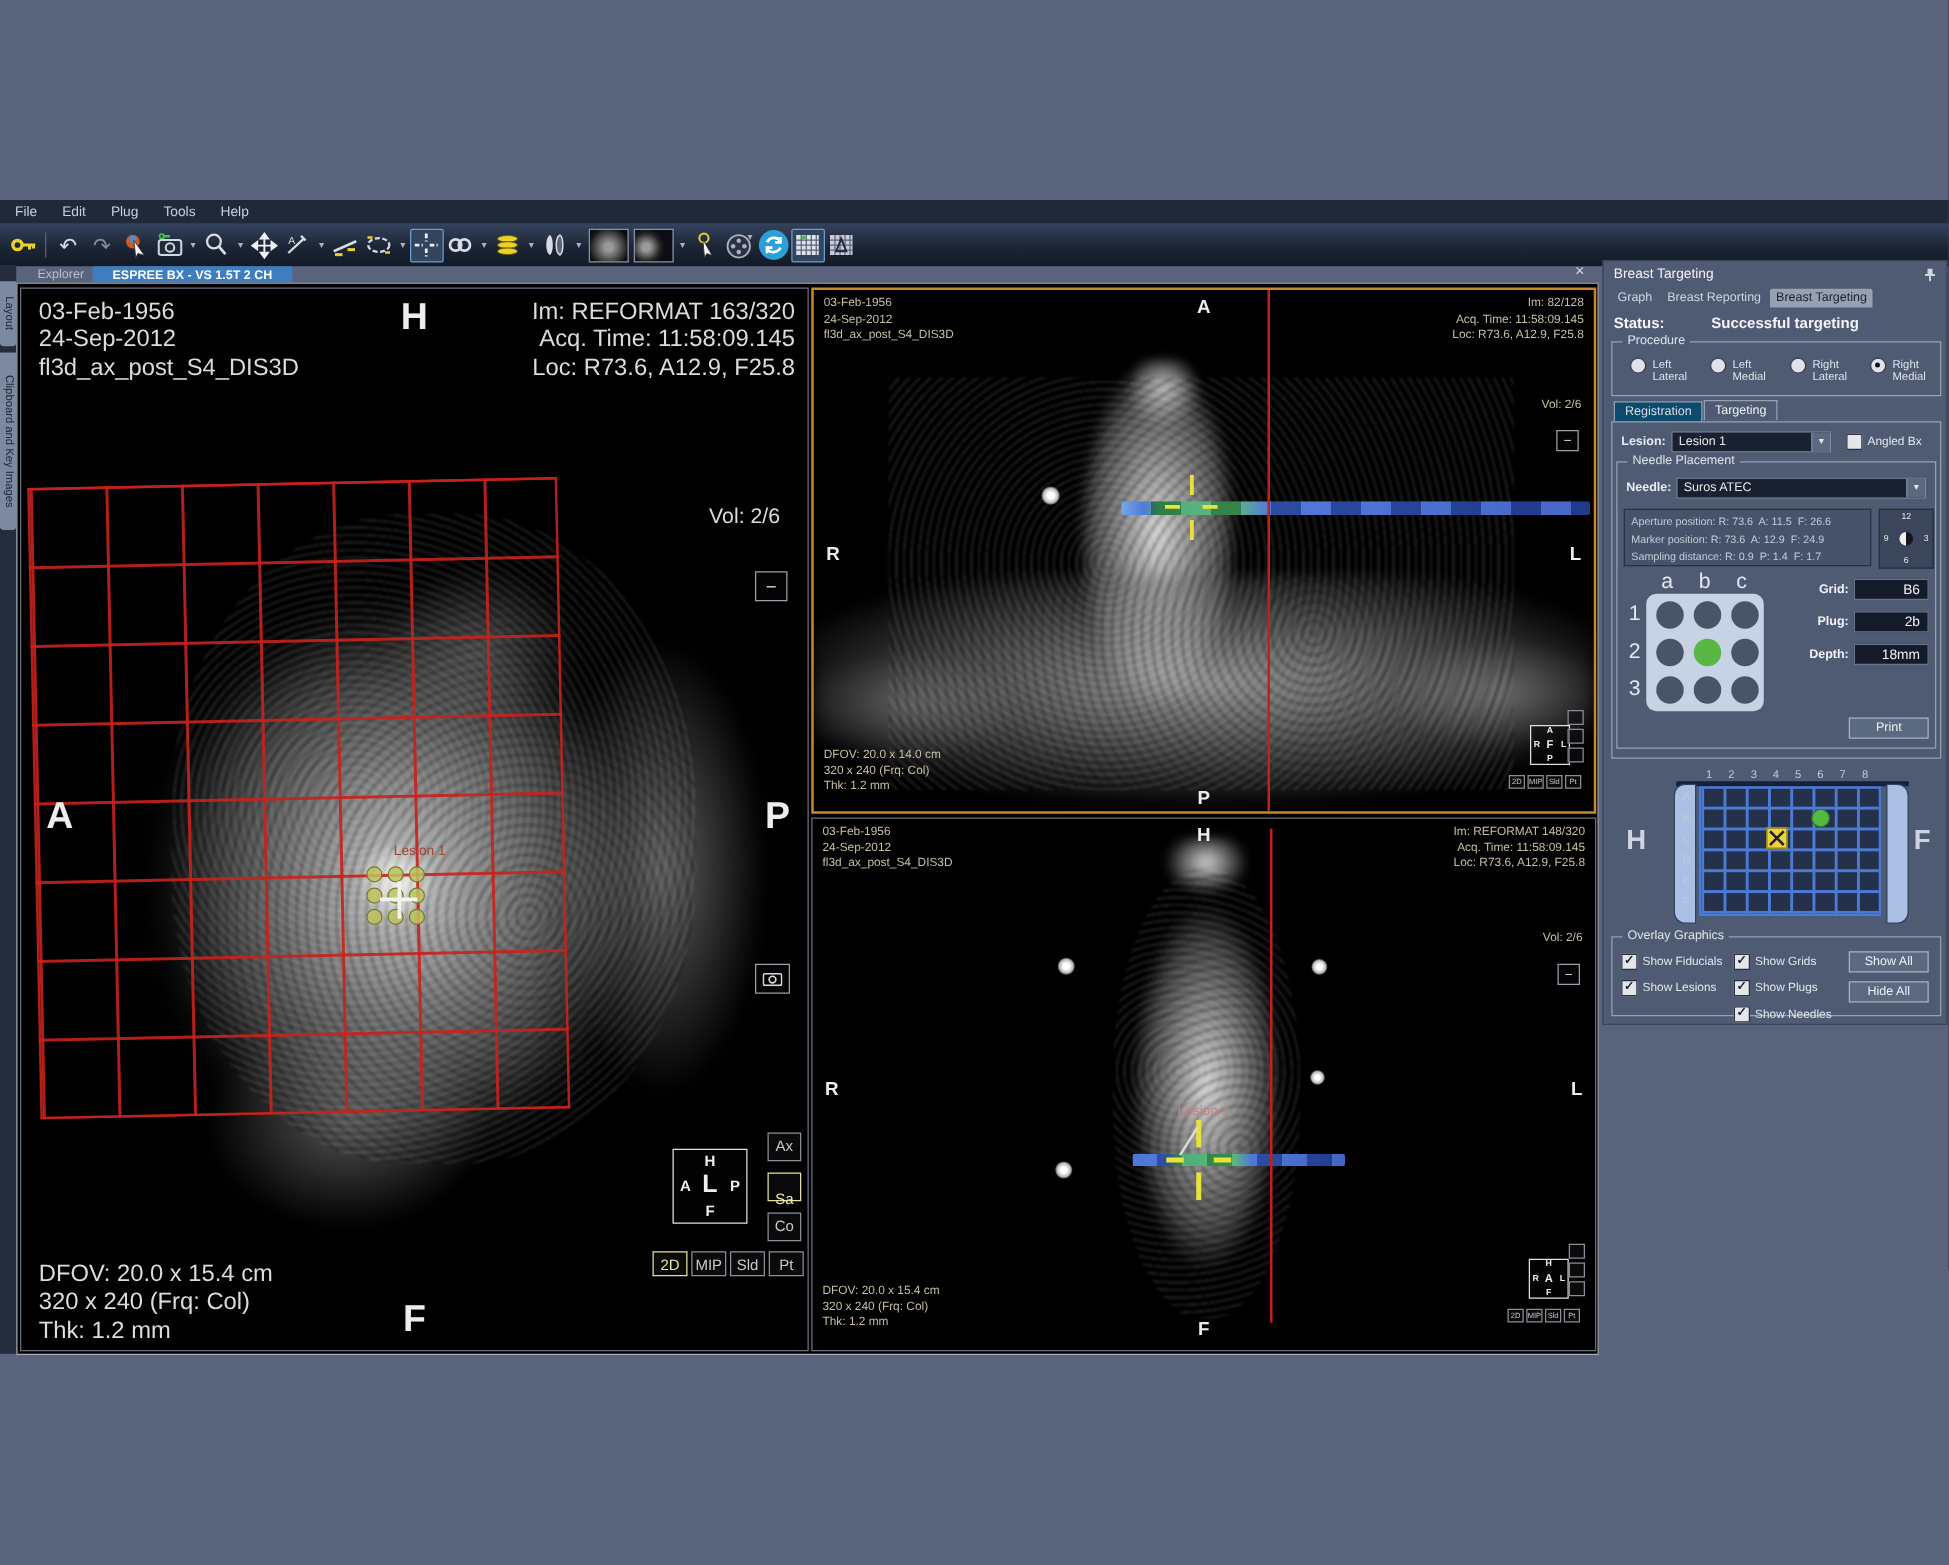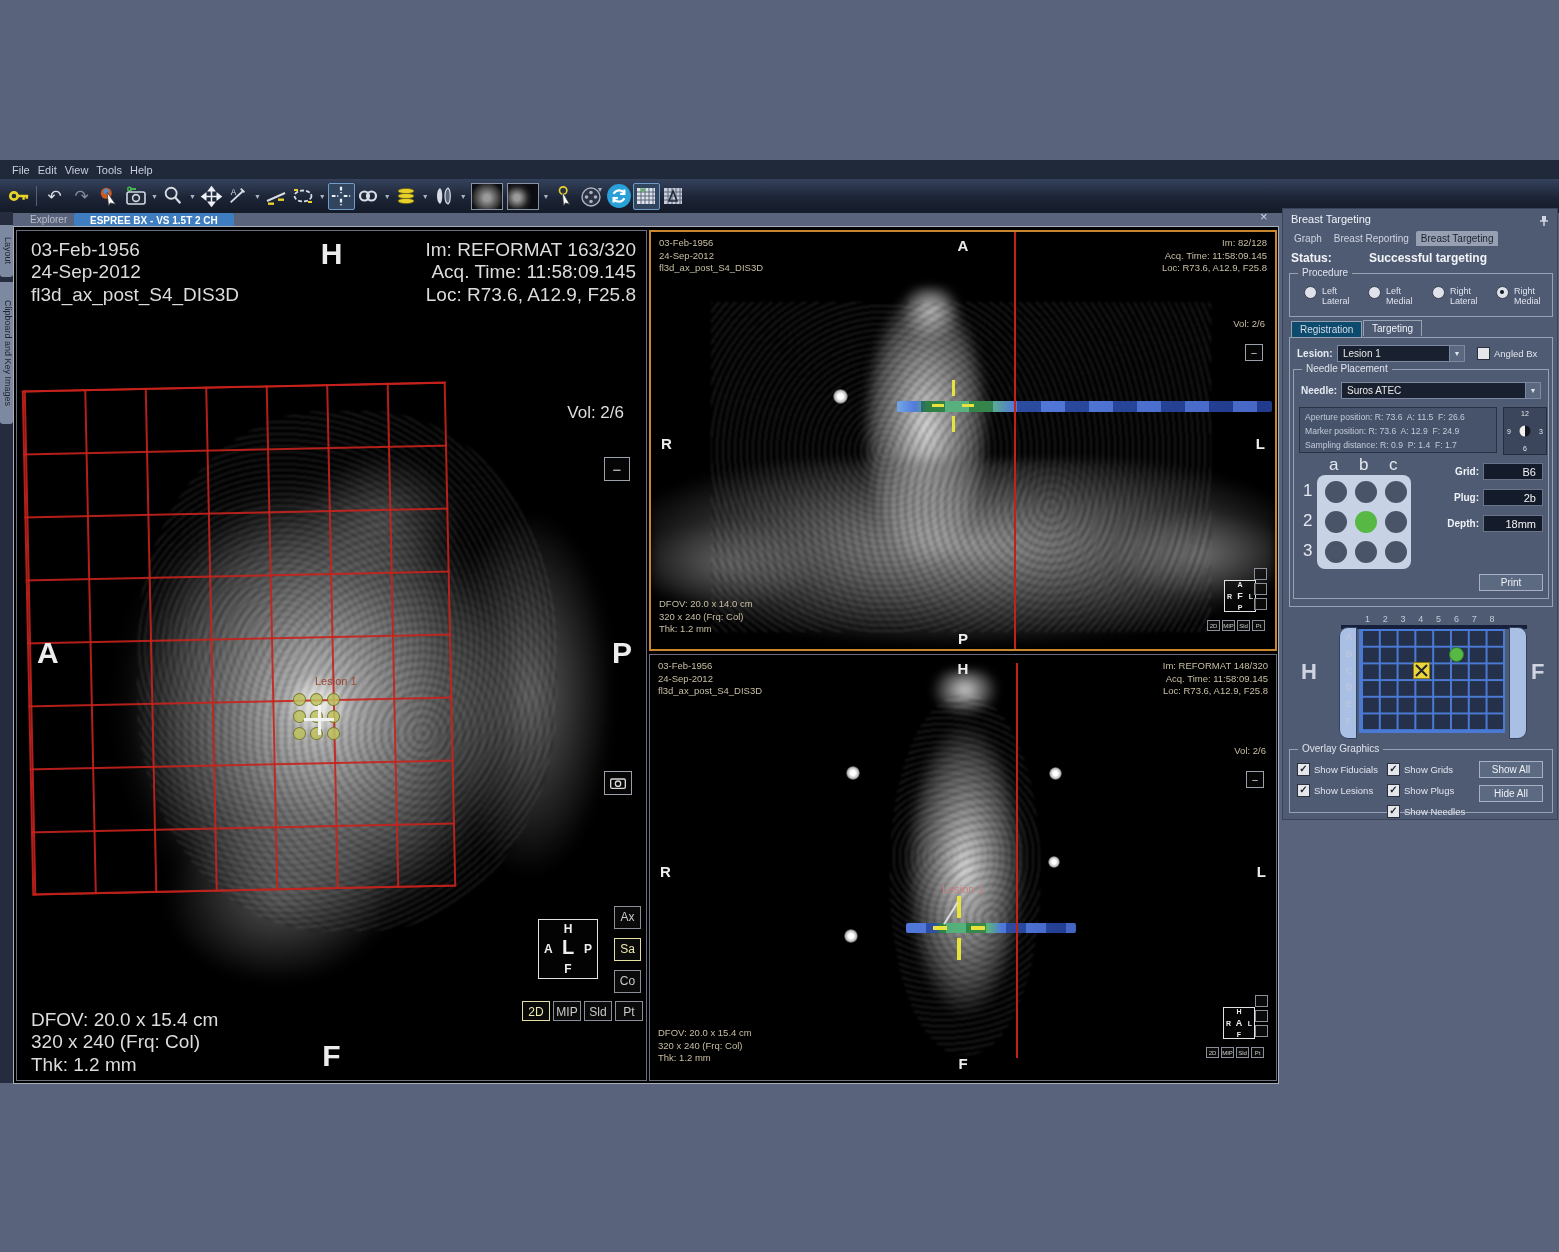--- a/index.html
+++ b/index.html
@@ -1,18 +1,18 @@
 <!DOCTYPE html>
 <html><head>
 <meta charset="utf-8">
 <style>
   html,body{margin:0;padding:0}
   body{width:1559px;height:1252px;background:#59637b;font-family:"Liberation Sans",sans-serif;position:relative;overflow:hidden}
   
-  .menubar{position:absolute;left:0;top:160px;width:1559px;height:19px;background:#20293a;display:flex;align-items:center;gap:8px;padding-left:12px;box-sizing:border-box}
+  .menubar{position:absolute;left:0;top:160px;width:1559px;height:19px;background:#20293a;display:flex;align-items:center;gap:20px;padding-left:12px;box-sizing:border-box}
   .menu-item{color:#c8cedc;font-size:11px}
   .toolbar{position:absolute;left:0;top:179px;width:1559px;height:34px;background:linear-gradient(#35425c,#1c2536 55%,#131a28);display:flex;align-items:center;padding-left:5px;box-sizing:border-box}
   .tbi{width:27px;height:27px;display:flex;align-items:center;justify-content:center;flex:0 0 auto}
   .tbi.sel{border:1px solid #6f9cc8;background:#31455f;border-radius:2px;box-sizing:border-box}
   .caret{color:#aab2c2;font-size:7px;margin:0 2px;flex:0 0 auto}
   .sep{width:1px;height:20px;background:#55607a;margin:0 4px;flex:0 0 auto}
   .glyph{color:#d8dce4;font-size:17px;line-height:1}
   .thumb{width:30px;height:25px;background:#0b0d12;border:1px solid #8a93a4;flex:0 0 auto;margin:0 2px}
   
   .side-strip{position:absolute;left:0;top:212px;width:13px;height:871px;background:#242c3d}
@@ -71,21 +71,21 @@
   .ovcb{position:absolute;display:flex;align-items:center;gap:4px;font-size:9.5px;color:#e2e6ee}
   .proc-item{position:absolute;display:flex;gap:5px;align-items:flex-start;font-size:9px;color:#dfe3ec;line-height:1.15}
   .close-x{position:absolute;left:1260px;top:210px;color:#d0d4dc;font-size:13px;line-height:13px}
 </style>
 </head>
 <body>
 
 <div class="menubar" id="menu-bar">
     <span class="menu-item">File</span>
     <span class="menu-item">Edit</span>
-    <span class="menu-item">View</span>
+    <span class="menu-item">Plug</span>
     <span class="menu-item">Tools</span>
     <span class="menu-item">Help</span>
   </div>
 
 <div class="toolbar">
   <div class="tbi">
       <svg width="22" height="22" viewBox="0 0 24 24">
         <circle cx="6.5" cy="12" r="4" fill="none" stroke="#e8d22a" stroke-width="3"></circle>
         <path d="M10.5 12 H22 M17 12 v4 M20.5 12 v3" stroke="#e8d22a" stroke-width="2.6" fill="none"></path>
       </svg>
@@ -268,21 +268,21 @@
 
   <div class="cube" style="left:521px;top:688px;width:58px;height:58px">
     <span style="left:50%;top:2px;transform:translateX(-50%)">H</span>
     <span style="left:5px;top:50%;transform:translateY(-50%)">A</span>
     <span class="c" style="left:50%;top:50%;transform:translate(-50%,-55%)">L</span>
     <span style="right:5px;top:50%;transform:translateY(-50%)">P</span>
     <span style="left:50%;bottom:2px;transform:translateX(-50%)">F</span>
   </div>
   <div id="sag-plane-btns">
       <div class="mini-btn" style="left: 597px; top: 675px; width: 27px; height: 23px; padding-top: 3px;">Ax</div>
-      <div class="mini-btn on" style="left: 597px; top: 707px; width: 27px; height: 23px; padding-top: 3px;">Sa</div>
+      <div class="mini-btn on" style="left: 597px; top: 707px; width: 27px; height: 23px; padding-top: 13px;">Sa</div>
       <div class="mini-btn" style="left: 597px; top: 739px; width: 27px; height: 23px; padding-top: 3px;">Co</div>
     </div>
   <div id="sag-mode-btns">
       <div class="mini-btn on" style="left: 505px; top: 770px; width: 28px; height: 20px; padding-top: 3px;">2D</div>
       <div class="mini-btn" style="left: 536px; top: 770px; width: 28px; height: 20px; padding-top: 3px;">MIP</div>
       <div class="mini-btn" style="left: 567px; top: 770px; width: 28px; height: 20px; padding-top: 3px;">Sld</div>
       <div class="mini-btn" style="left: 598px; top: 770px; width: 28px; height: 20px; padding-top: 3px;">Pt</div>
     </div>
 
   <div class="ovl h19" style="left:14px;top:778px"><span>DFOV: 20.0 x 15.4 cm</span><br><span>320 x 240 (Frq: Col)</span><br><span>Thk: 1.2 mm</span></div>

